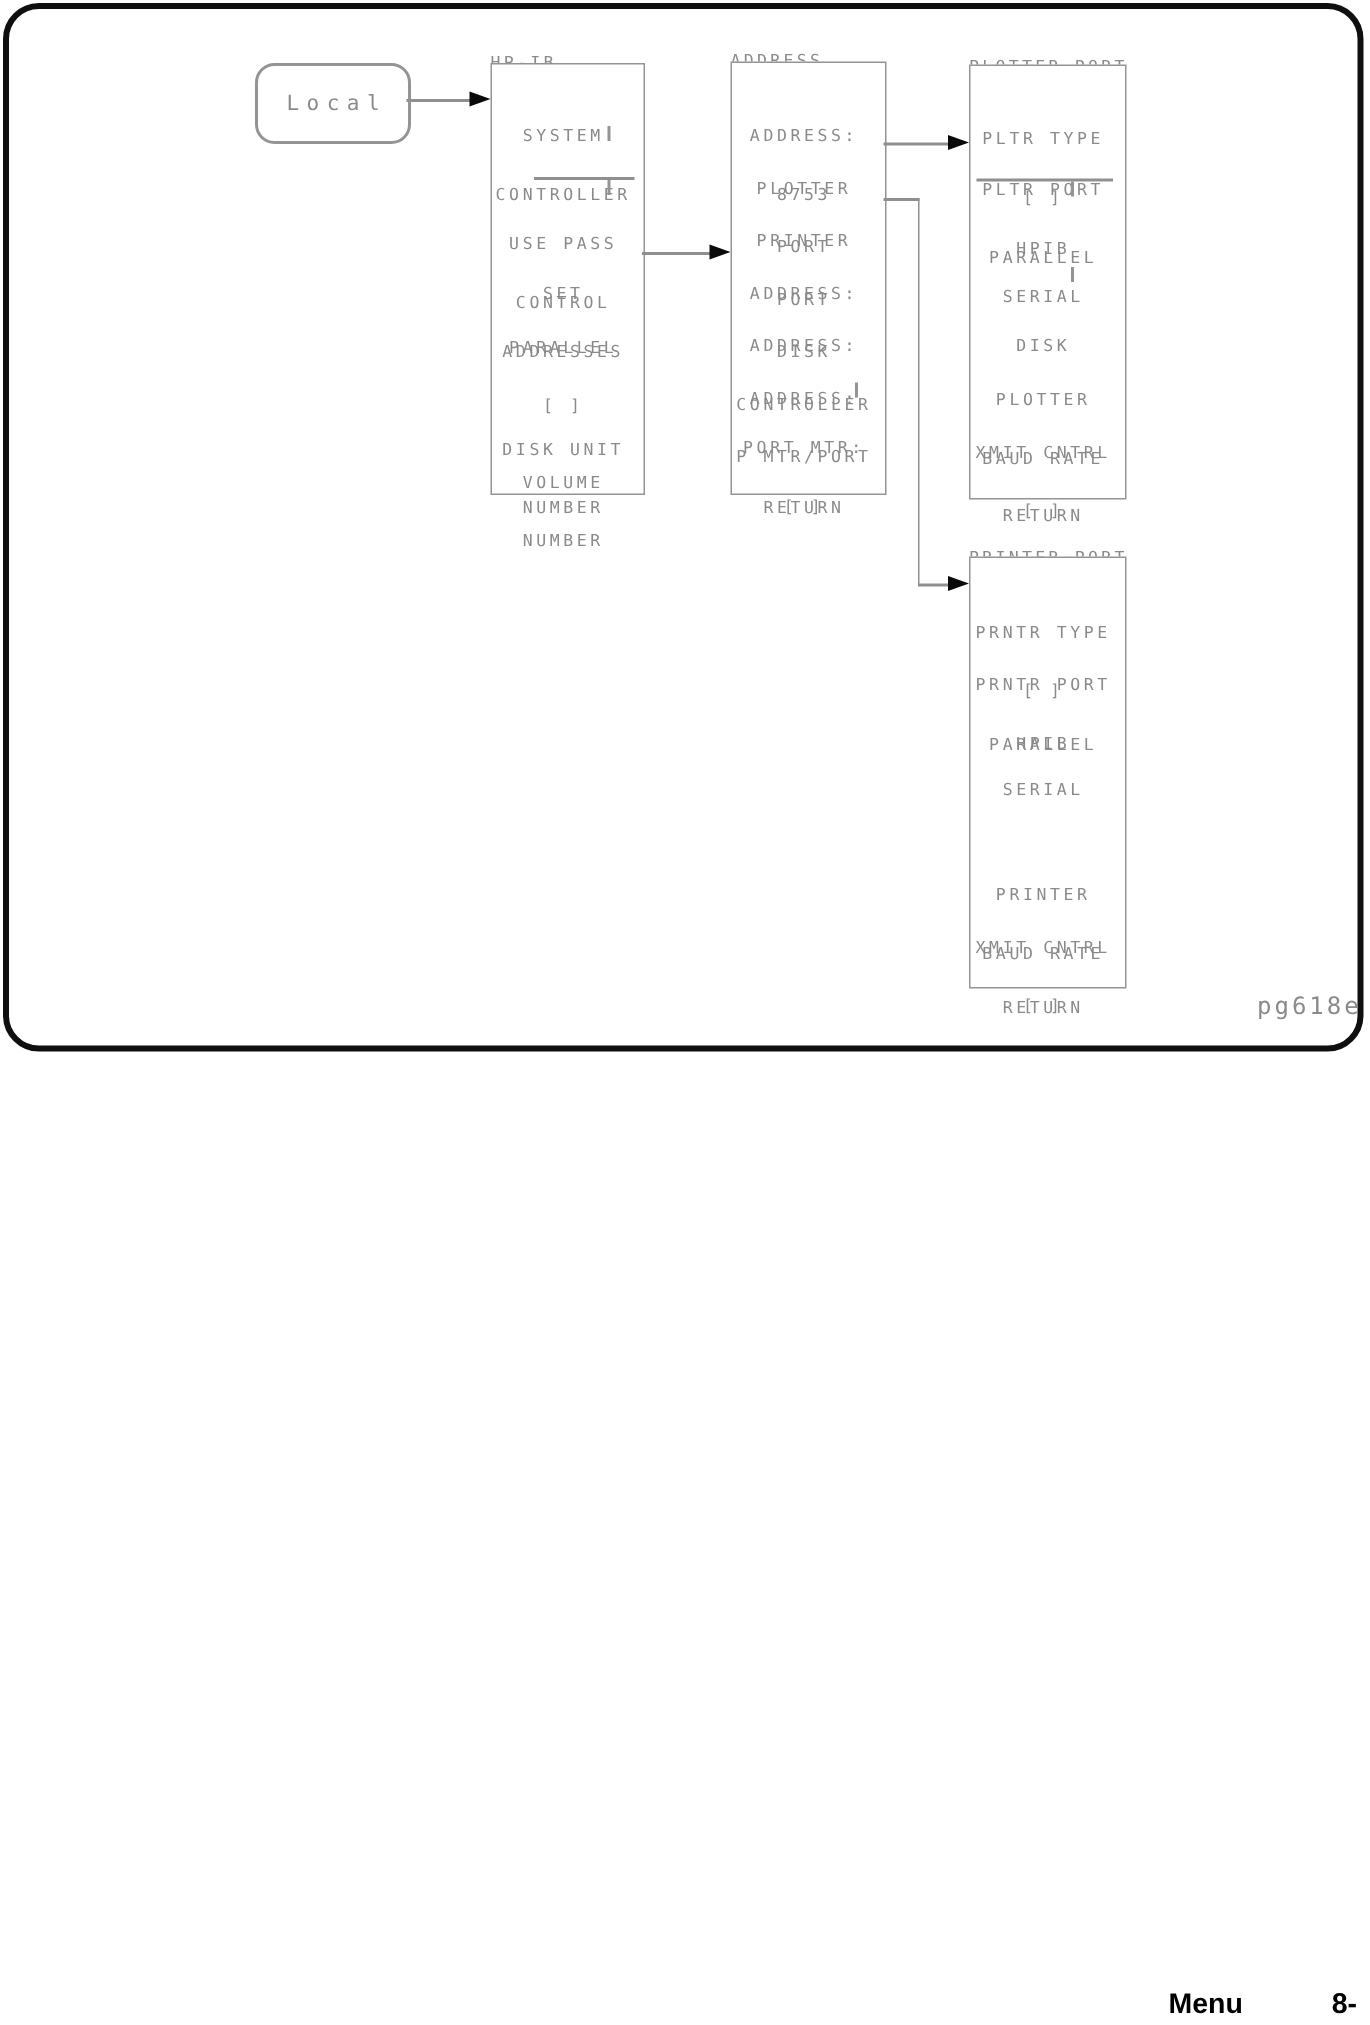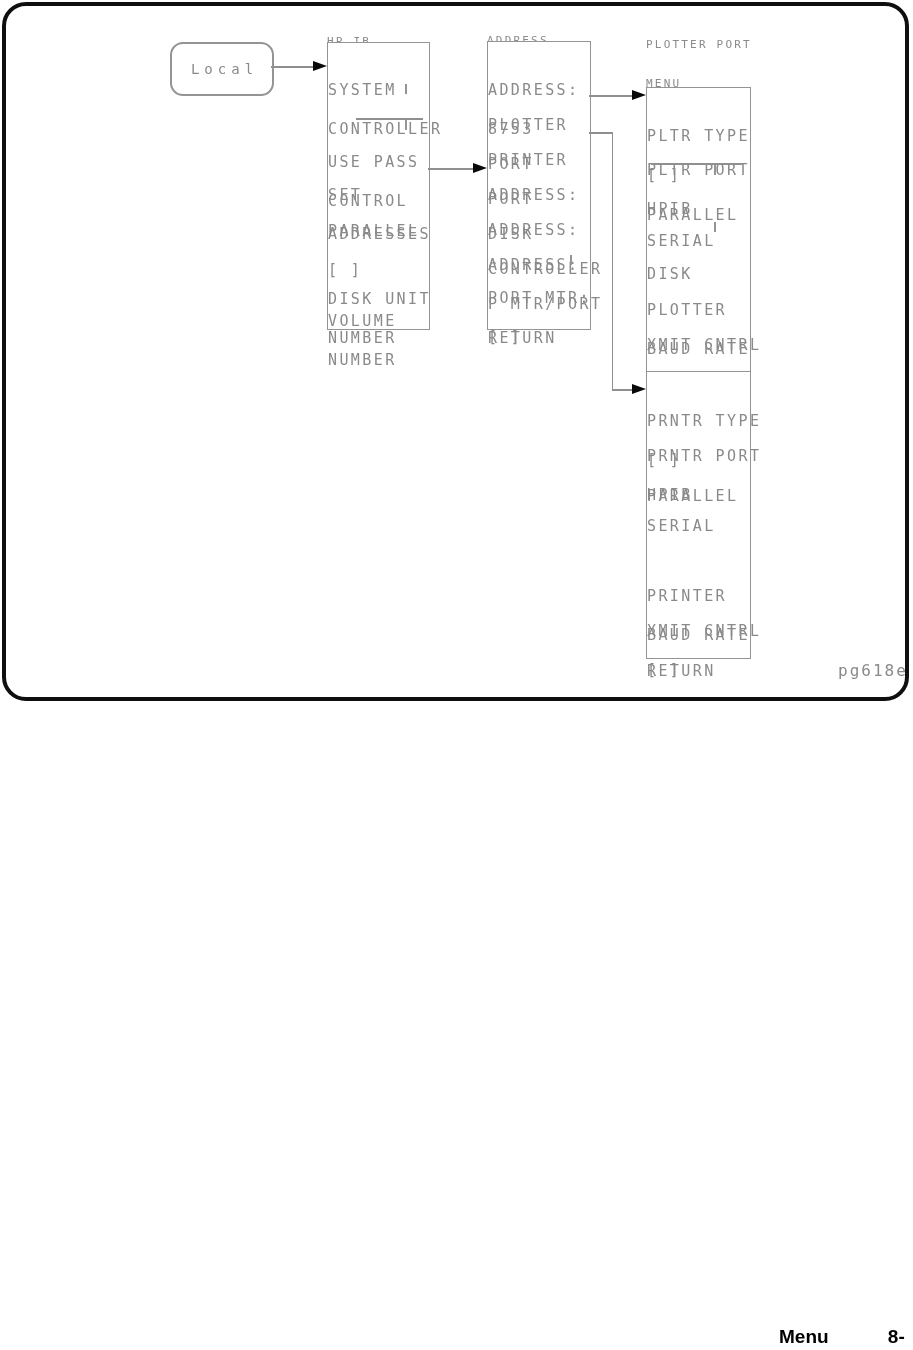--- a/index.html
+++ b/index.html
@@ -12,22 +12,22 @@
   .localkey{position:absolute;left:170px;top:42px;width:100px;height:50px;
             border:2px solid #949494;border-radius:13px;
             display:flex;align-items:center;justify-content:center;
             color:#8a8a8a;font-size:14px;letter-spacing:5px;text-indent:5px;}
   
   .mtitle{position:absolute;color:#8a8a8a;font-size:11px;line-height:13px;
           letter-spacing:2.2px;white-space:pre;}
   
   .mbox{position:absolute;border:1.5px solid #949494;background:#ffffff;}
   
-  .mi{position:absolute;left:0;right:0;text-align:left;padding-right:6px;
-      color:#8a8a8a;font-size:15px;line-height:13px;letter-spacing:2.4px;white-space:pre;}
+  .mi{position:absolute;left:0;right:0;text-align:center;padding-right:6px;
+      color:#8a8a8a;font-size:11px;line-height:13px;letter-spacing:2.4px;white-space:pre;}
   
   .tick{position:absolute;width:1.5px;height:10px;background:#949494;}
   
   .ubar{position:absolute;height:1.5px;background:#8f8f8f;}
   
   .hline{position:absolute;height:1.5px;background:#8f8f8f;}
   .vline{position:absolute;width:1.5px;background:#8f8f8f;}
   
   .arr{position:absolute;width:0;height:0;
        border-top:5.5px solid transparent;border-bottom:5.5px solid transparent;
@@ -126,21 +126,21 @@
     <div class="tick" style="left:82px;top:213px;"></div>
     <div class="mi" style="top:224px;">
       <div>PORT MTR:</div>
       <div>[ ]</div>
     </div>
     <div class="mi" style="top:264px;">
       <div>RETURN</div>
     </div>
   </div>
 
-  <div class="mbox" style="left:646px;top:43px;width:103px;height:288px;margin-top:44px;">
+  <div class="mbox" style="left:646px;top:43px;width:103px;height:288px;">
     <div class="mi" style="top:16px;">
       <div>PLTR TYPE</div>
       <div>[ ]</div>
     </div>
     <div class="mi" style="top:50px;">
       <div>PLTR PORT</div>
       <div>HPIB</div>
     </div>
     <div class="ubar" style="left:4px;top:75px;width:91px;"></div>
     <div class="tick" style="left:67px;top:77px;"></div>

